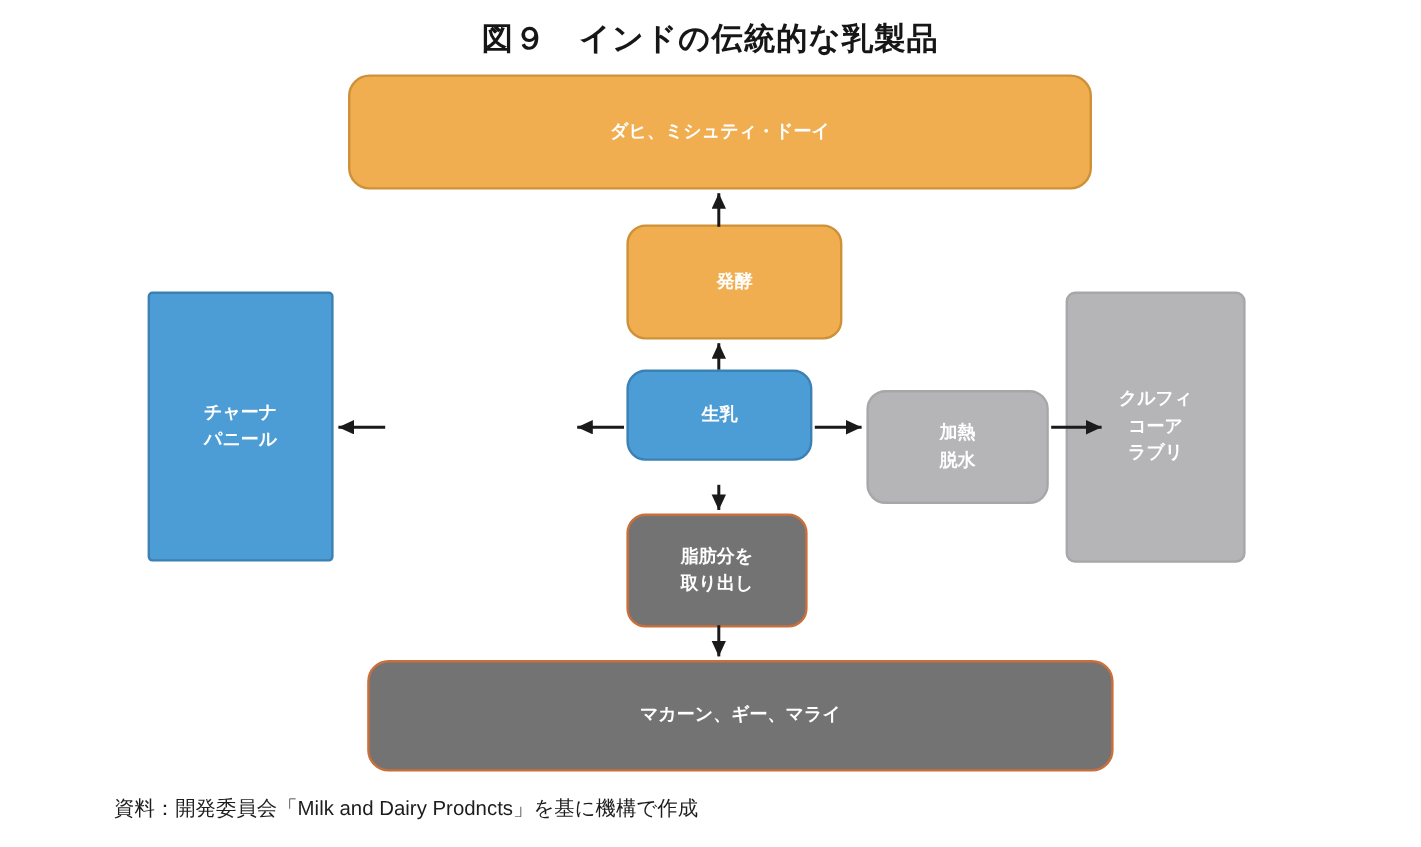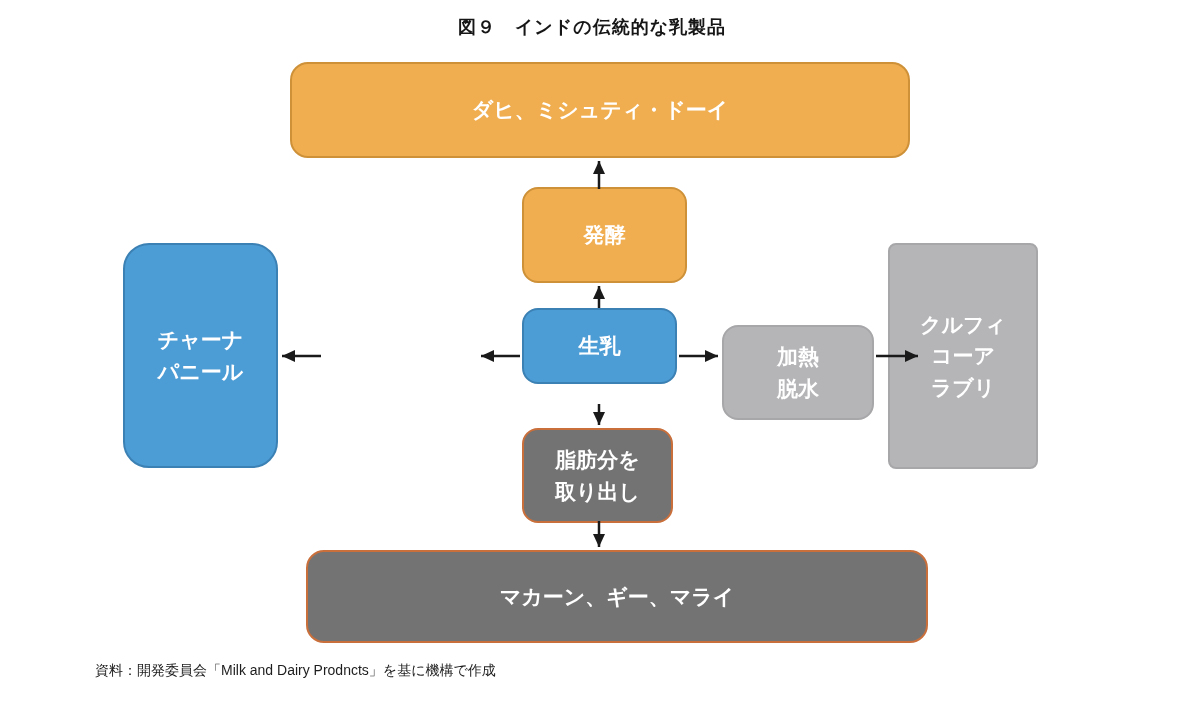--- a/index.html
+++ b/index.html
@@ -10,65 +10,65 @@
     background: #ffffff;
     font-family: "Liberation Sans", "DejaVu Sans", sans-serif;
     overflow: hidden;
   }
   .figure-title {
     position: absolute;
     top: 15px;
     left: 0;
     width: 100%;
     text-align: center;
-    font-size: 18px;
+    font-size: 26px;
     font-weight: bold;
     color: #161616;
     letter-spacing: 1px;
   }
   .node {
     position: absolute;
     box-sizing: border-box;
     display: flex;
     align-items: center;
     justify-content: center;
     text-align: center;
     color: #ffffff;
     font-weight: bold;
-    font-size: 21px;
+    font-size: 15px;
     line-height: 1.5;
     white-space: pre-line;
     border-radius: 16px;
   }
   .node--yellow { background: #F0AE50; border: 2px solid #CE9138; }
   .node--blue   { background: #4C9CD6; border: 2px solid #3C81B4; }
   .node--gray   { background: #B5B5B8; border: 2px solid #A7A7AA; }
   .node--orange { background: #737373; border: 2px solid #C96F3B; }
 
   #node-dahi        { left: 290px; top: 62px;  width: 620px; height: 96px;  border-radius: 18px; }
-  #node-fermentation{ left: 522px; top: 187px; width: 165px; height: 96px;  }
+  #node-fermentation{ left: 522px; top: 187px; width: 180px; height: 96px;  }
   #node-raw-milk    { left: 522px; top: 308px; width: 155px; height: 76px;  }
-  #node-chhana      { left: 123px; top: 243px; width: 155px; height: 225px; border-radius: 26px; }
+  #node-chhana      { left: 123px; top: 243px; width: 155px; height: 225px; border-radius: 4px; }
   #node-coagulation { left: 323px; top: 309px; width: 154px; height: 94px;  }
   #node-heat        { left: 722px; top: 309px; width: 152px; height: 95px; margin-top: 16px;  }
   #node-kulfi       { left: 888px; top: 243px; width: 150px; height: 226px; border-radius: 8px; }
   #node-fat         { left: 522px; top: 428px; width: 151px; height: 95px;  }
   #node-makhan      { left: 288px; top: 550px; width: 622px; height: 93px;  border-radius: 18px; margin-left: 18px; }
 
   .arrow-layer {
     position: absolute;
     left: 0; top: 0;
     width: 1184px; height: 706px;
     pointer-events: none;
   }
   .source-note {
     position: absolute;
     left: 95px;
     top: 662px;
-    font-size: 14px;
+    font-size: 17px;
     color: #1d1d1d;
   }
 </style>
 </head>
 <body>
 
 <div id="canvas">
 
   <div class="figure-title">図９　インドの伝統的な乳製品</div>
 

